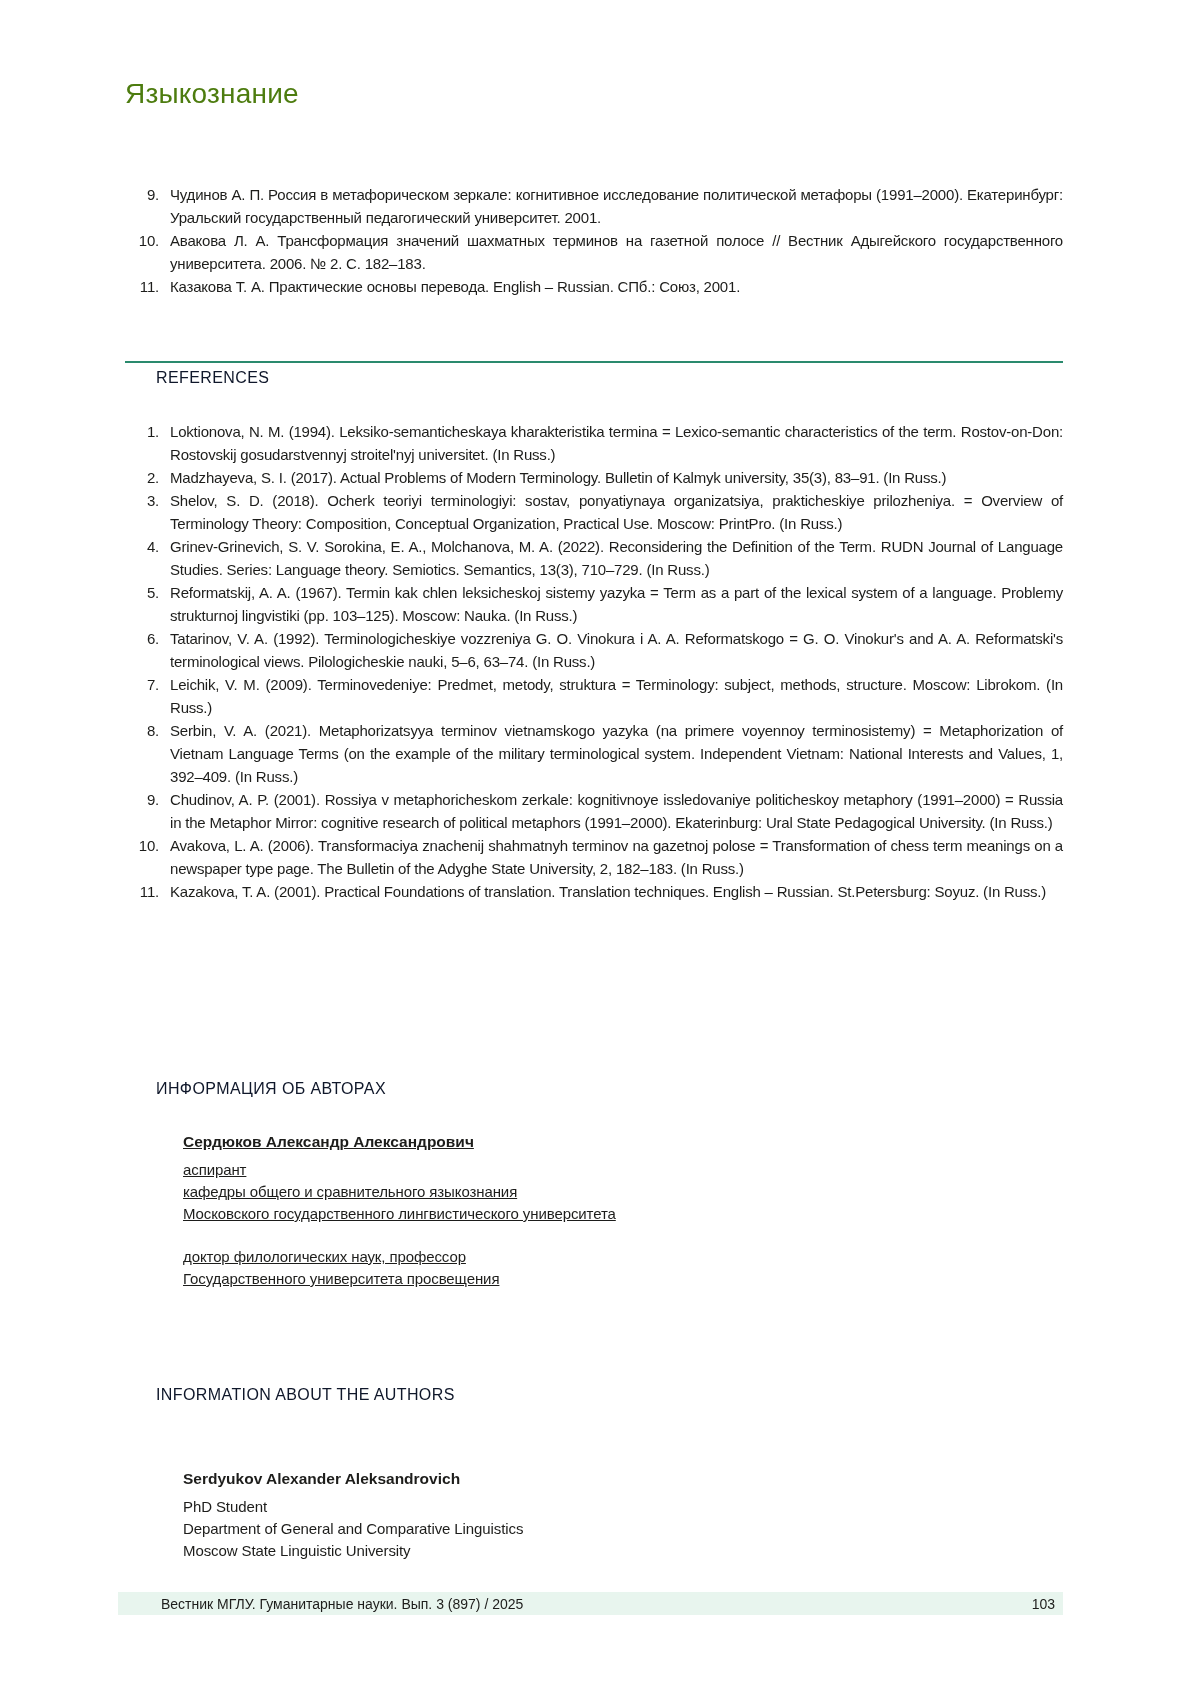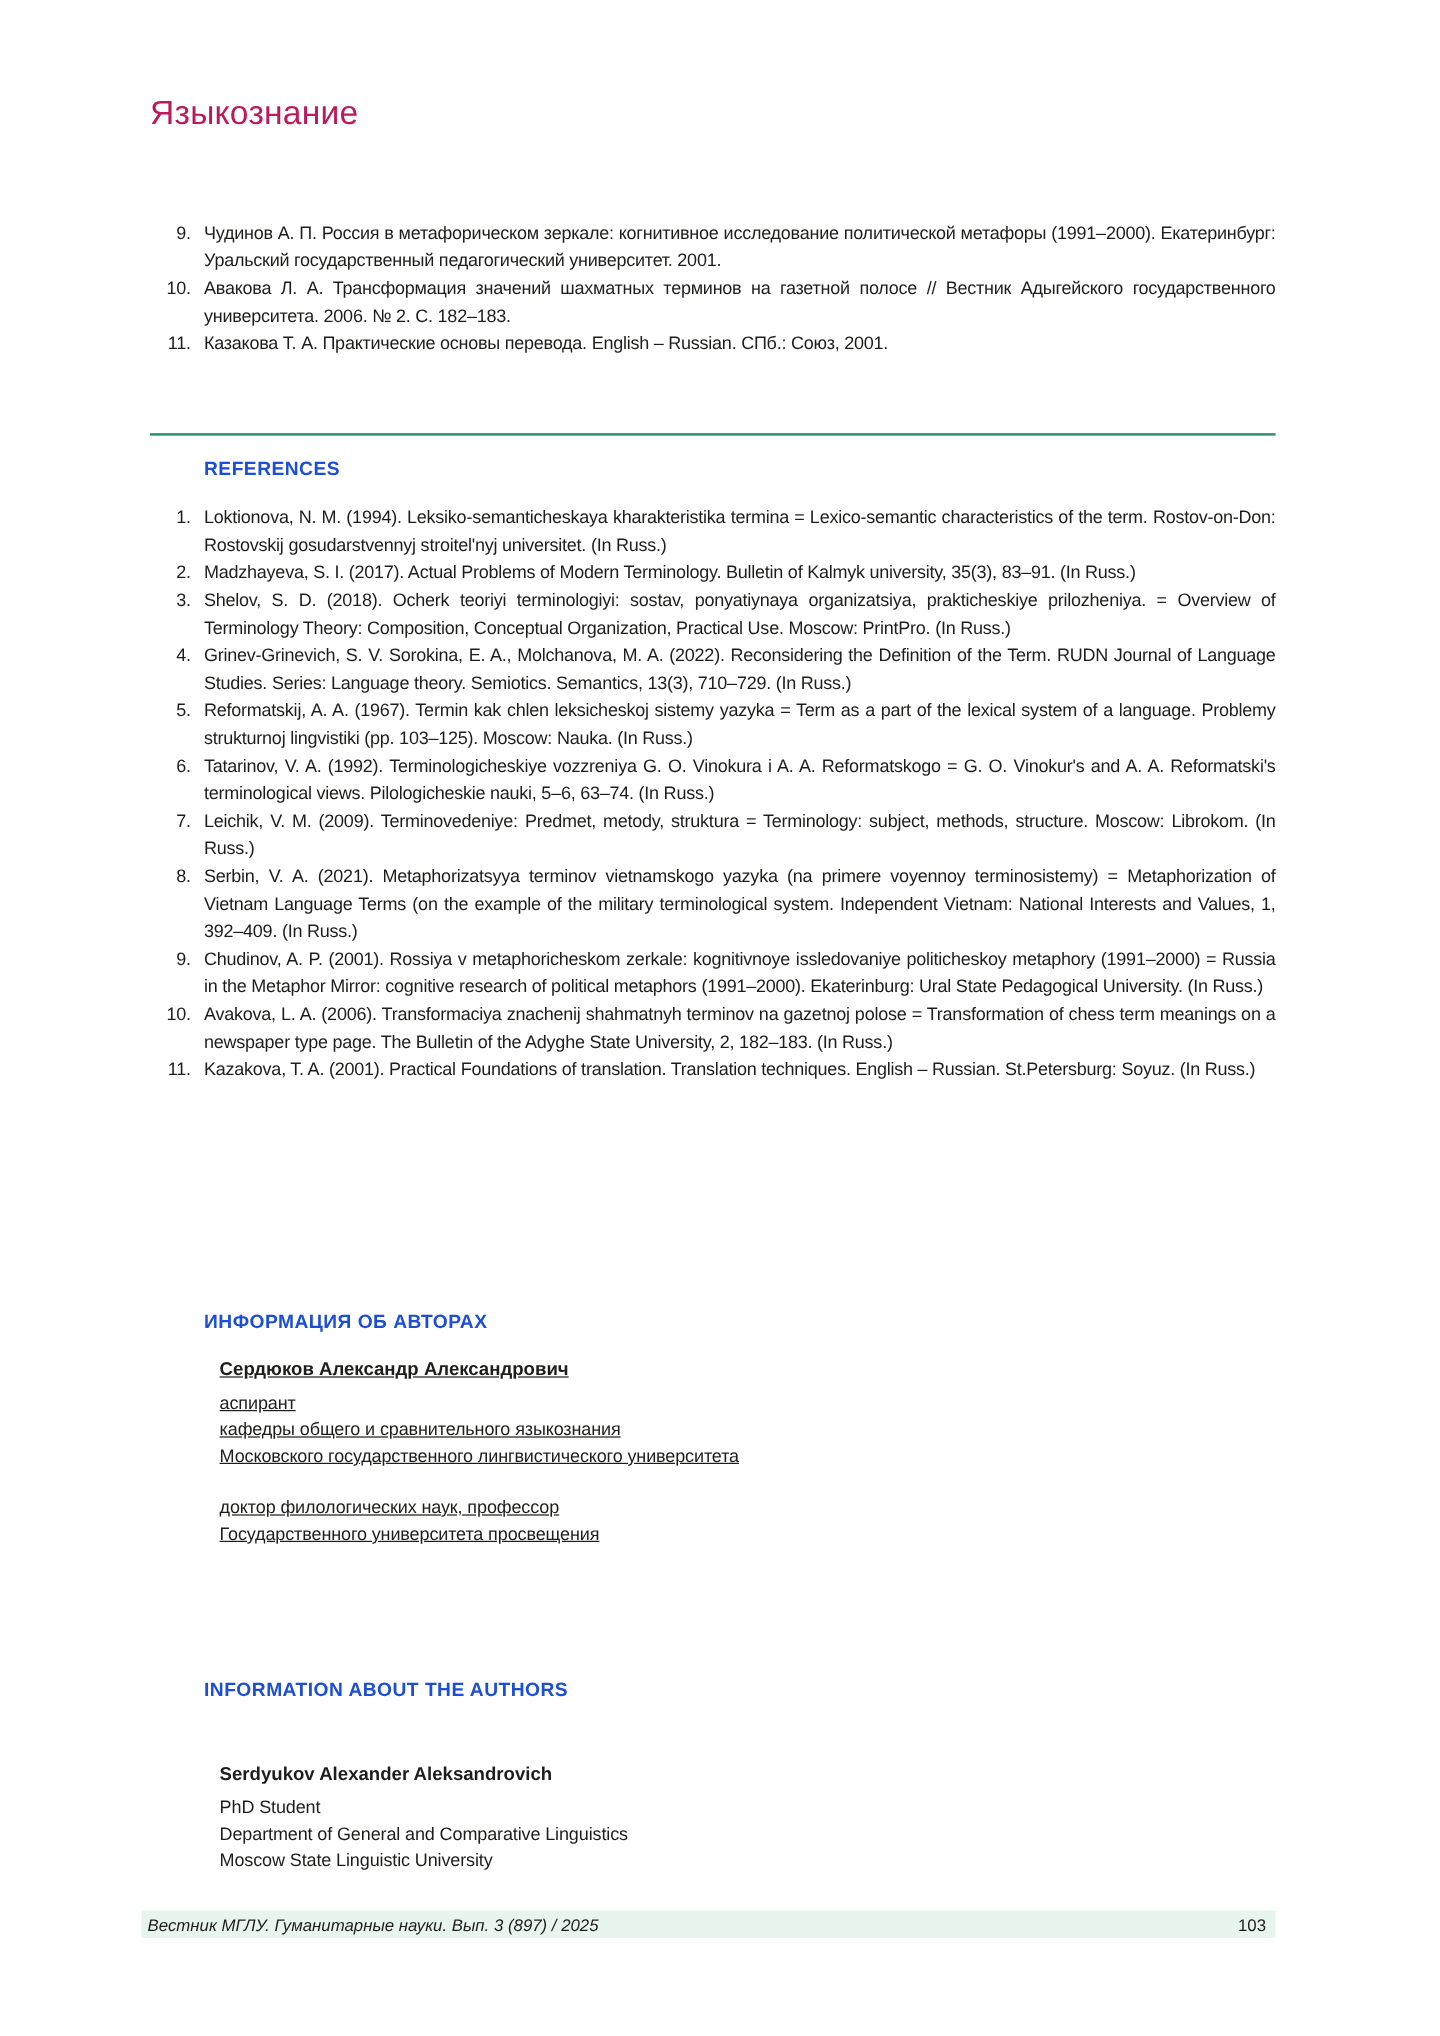--- a/index.html
+++ b/index.html
@@ -11,21 +11,21 @@
     font-family: "Liberation Sans", sans-serif;
     color: #1d1d1b;
     overflow: hidden;
   }
   .running-head {
     position: absolute;
     left: 125px;
     top: 78px;
     font-size: 28px;
     letter-spacing: 0.2px;
-    color: #be185d;
+    color: #4d7c0f;
   }
   .ref-list {
     position: absolute;
     left: 125px;
     width: 938px;
     margin: 0;
     padding: 0;
     list-style: none;
     font-size: 15px;
     line-height: 23px;
@@ -46,25 +46,25 @@
     position: absolute;
     left: 125px;
     top: 361px;
     width: 938px;
     height: 2px;
     background: #2a8a6d;
   }
   .section-heading {
     position: absolute;
     left: 156px;
-    margin: 14px;
+    margin: 0;
     font-size: 16px;
-    font-weight: bold;
+    font-weight: normal;
     letter-spacing: 0.4px;
-    color: #1d4ed8;
+    color: #0f172a;
   }
   .heading-references { top: 369px; }
   .heading-authors-ru { top: 1080px; }
   .heading-authors-en { top: 1386px; }
   .authors-block {
     position: absolute;
     left: 183px;
     width: 860px;
     font-size: 15px;
     line-height: 22px;
@@ -81,21 +81,21 @@
     width: 945px;
     height: 23px;
     background: #e8f5ee;
     display: flex;
     align-items: center;
     justify-content: space-between;
     padding: 0 8px 0 5px;
     box-sizing: border-box;
     font-size: 14px;
   }
-  .footer-journal { font-style: italic; color: #1d1d1b; }
+  .footer-journal { color: #1d1d1b; margin-left: 38px; }
   .footer-page { font-style: normal; color: #1d1d1b; }
 </style>
 </head>
 <body>
 
 <div class="page">
 
   <div class="running-head">Языкознание</div>
 
   <ol class="ref-list ref-list-ru">

